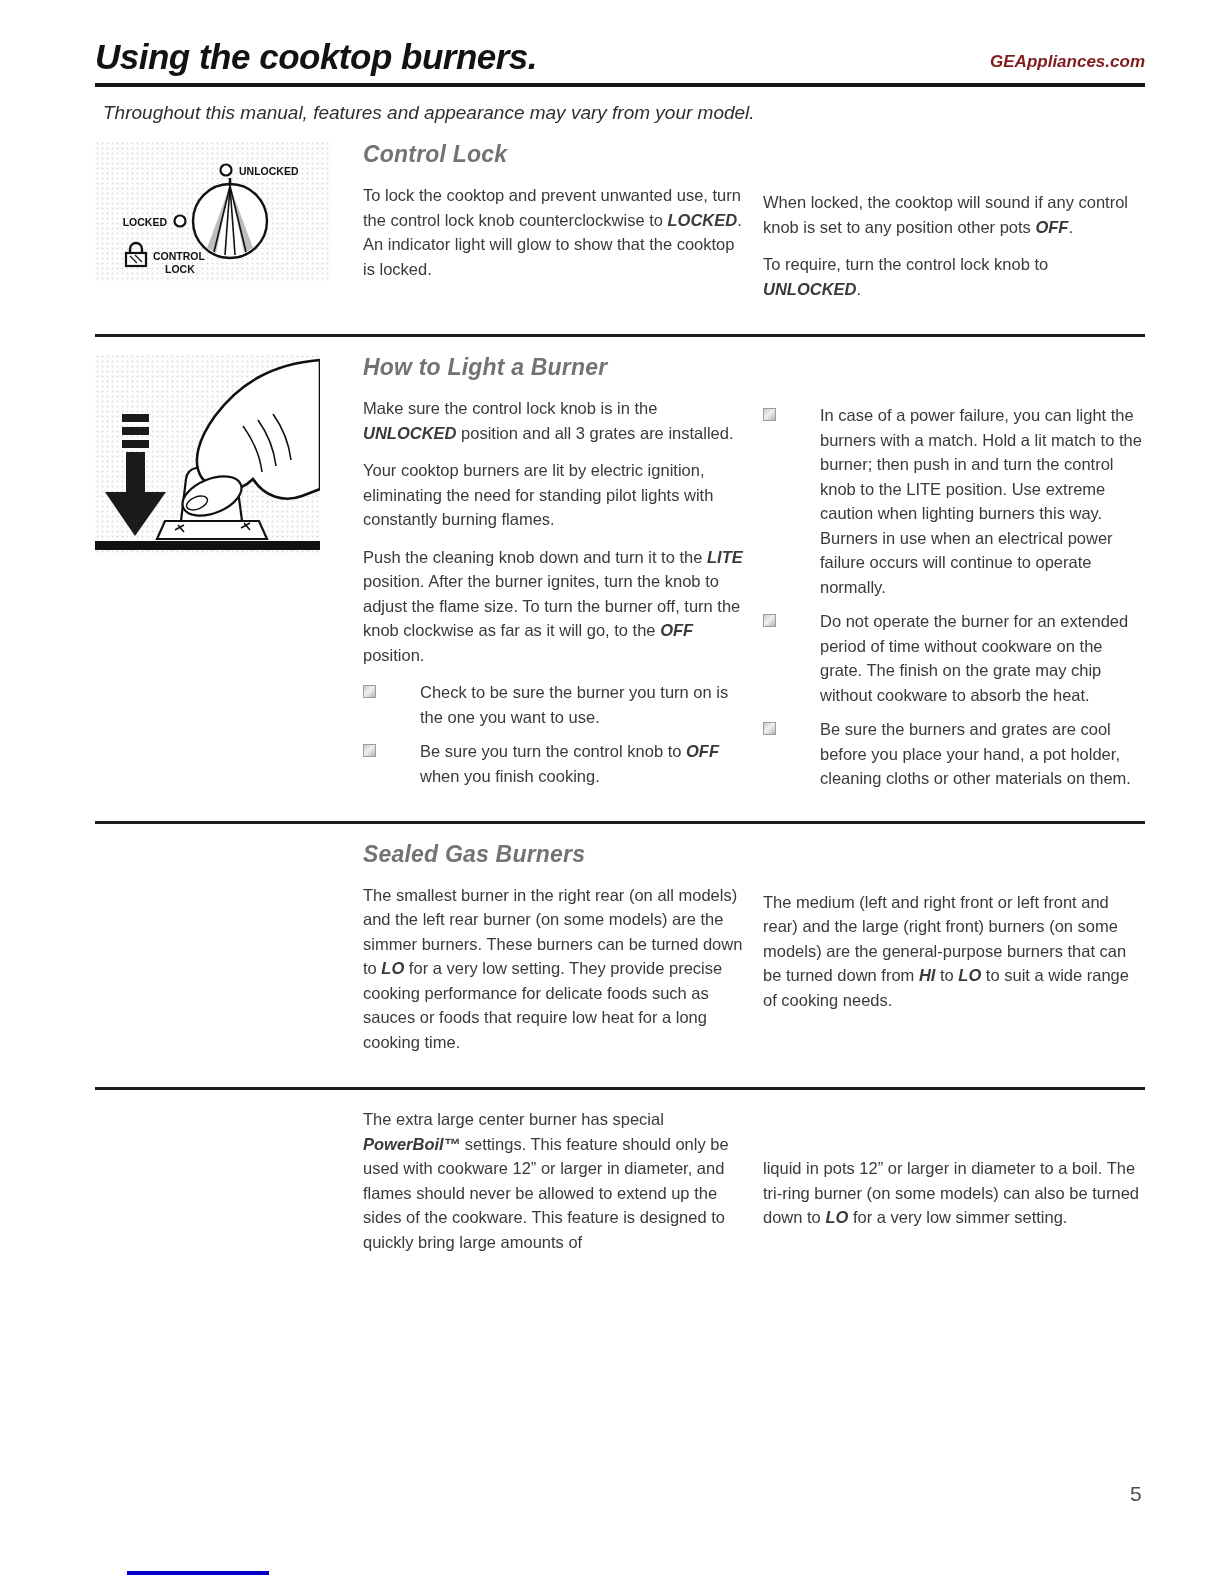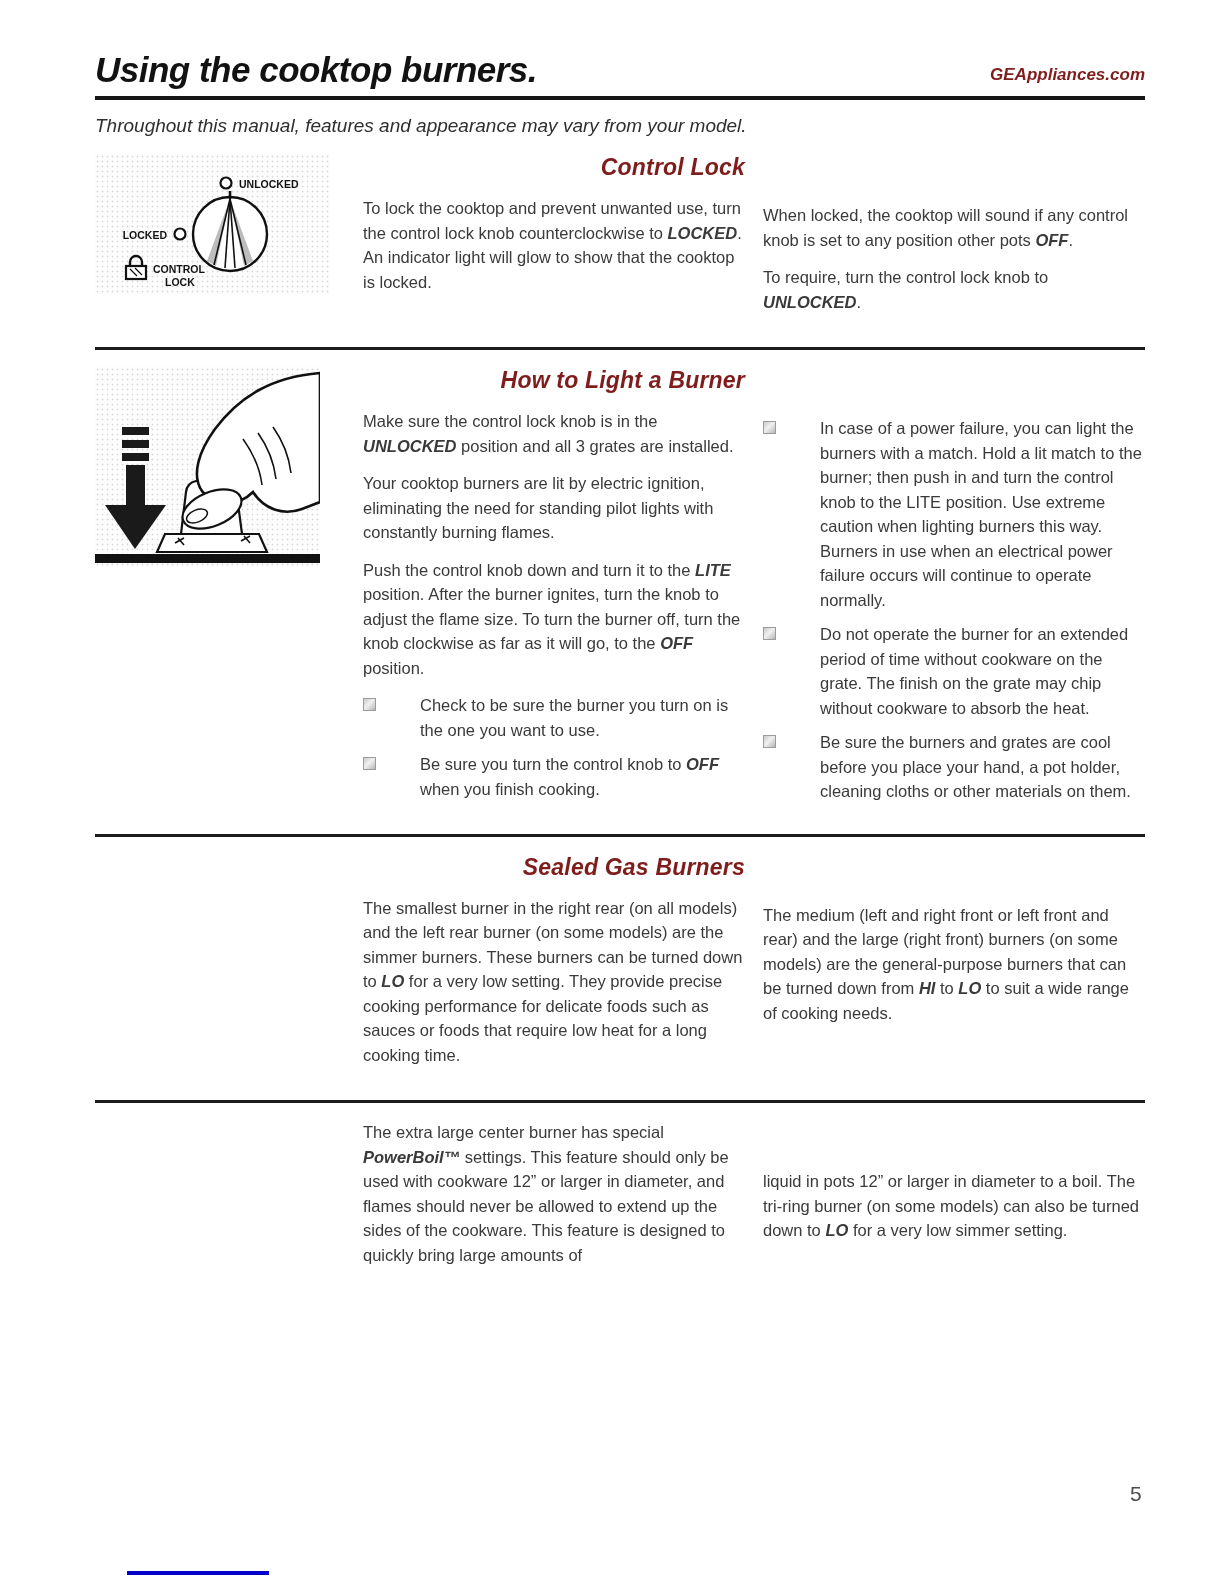--- a/index.html
+++ b/index.html
@@ -1,31 +1,31 @@
 <!DOCTYPE html>
 <html><head>
 <meta charset="utf-8">
 <style>
   html,body { margin:0; padding:0; background:#ffffff; }
   .page {
     position:relative; width:1224px; height:1584px; background:#ffffff;
     font-family:"Liberation Sans", sans-serif; color:#3a3a3a; overflow:hidden;
   }
   .inner { width:1050px; margin-left:95px; }
-  .hdr { display:flex; align-items:flex-end; margin:0; padding-top:52px; }
+  .hdr { display:flex; align-items:flex-end; margin:0; padding-top:39px; }
   .title { flex:1; font-size:35px; font-style:italic; font-weight:bold; color:#121212; letter-spacing:-0.5px; margin:0; line-height:1; }
   .site { font-size:17px; font-weight:bold; font-style:italic; color:#7f1d1d; padding-bottom:2px; }
   .hdr-rule { height:4px; background:#161616; margin-top:9px; }
-  .subtitle { font-style:italic; font-size:19px; color:#2f2f2f; margin:15px 0 0 0; }
+  .subtitle { font-style:italic; font-size:19px; color:#2f2f2f; margin:15px 0 0 8px; }
   .row { display:flex; margin-top:17px; align-items:flex-start; }
   .figcol { width:235px; margin-right:33px; flex:none; }
   .colA { width:382px; margin-right:18px; flex:none; }
   .colB { width:382px; flex:none; }
   .col-offset { padding-top:49px; }
-  h2.sec { font-size:23px; font-style:italic; font-weight:bold; color:#7f1d1d; margin:0 0 15px 0; letter-spacing:0.2px;text-align:right; }
+  h2.sec { font-size:23px; font-style:italic; font-weight:bold; color:#737373; margin:0 0 15px 0; letter-spacing:0.2px; }
   p.body { font-size:16.5px; line-height:24.5px; margin:0 0 13px 0; }
   .bi { font-weight:bold; font-style:italic; }
   .bullet { display:flex; margin:0 0 10px 0;gap:36px; }
   .bullet p.body { margin:0; }
   .bsq { flex:none; width:13px; height:13px; margin:5px 8px 0 0;
          background:linear-gradient(135deg,#c9c9c9,#f0f0f0 45%,#b6b6b6);
          border:1px solid #9c9c9c; box-sizing:border-box; }
   .divider { height:3px; background:#1c1c1c; margin:20px 0 15px 0; }
   .figure {
     position:relative;
@@ -119,21 +119,21 @@
               <ellipse cx="102" cy="149" rx="11" ry="6" transform="rotate(-22 102 149)" fill="none" stroke="#111" stroke-width="1.4"></ellipse>
             </g>
             <rect x="0" y="187" width="225" height="9" fill="#111"></rect>
           </svg>
         </div>
       </div>
       <div class="colA">
         <h2 class="sec">How to Light a Burner</h2>
         <p class="body"><span>Make sure the control lock knob is in the </span><span class="bi">UNLOCKED</span><span> position and all 3 grates are installed.</span></p>
         <p class="body"><span>Your cooktop burners are lit by electric ignition, eliminating the need for standing pilot lights with constantly burning flames.</span></p>
-        <p class="body"><span>Push the control knob down and turn it to the </span><span class="bi">LITE</span><span> position. After the burner ignites, turn the knob to adjust the flame size. To turn the burner off, turn the knob clockwise as far as it will go, to the </span><span class="bi">OFF</span><span> position.</span></p>
+        <p class="body"><span>Push the cleaning knob down and turn it to the </span><span class="bi">LITE</span><span> position. After the burner ignites, turn the knob to adjust the flame size. To turn the burner off, turn the knob clockwise as far as it will go, to the </span><span class="bi">OFF</span><span> position.</span></p>
         <div class="bullet">
           <span class="bsq"></span>
           <p class="body"><span>Check to be sure the burner you turn on is the one you want to use.</span></p>
         </div>
         <div class="bullet">
           <span class="bsq"></span>
           <p class="body"><span>Be sure you turn the control knob to </span><span class="bi">OFF</span><span> when you finish cooking.</span></p>
         </div>
       </div>
       <div class="colB col-offset">

